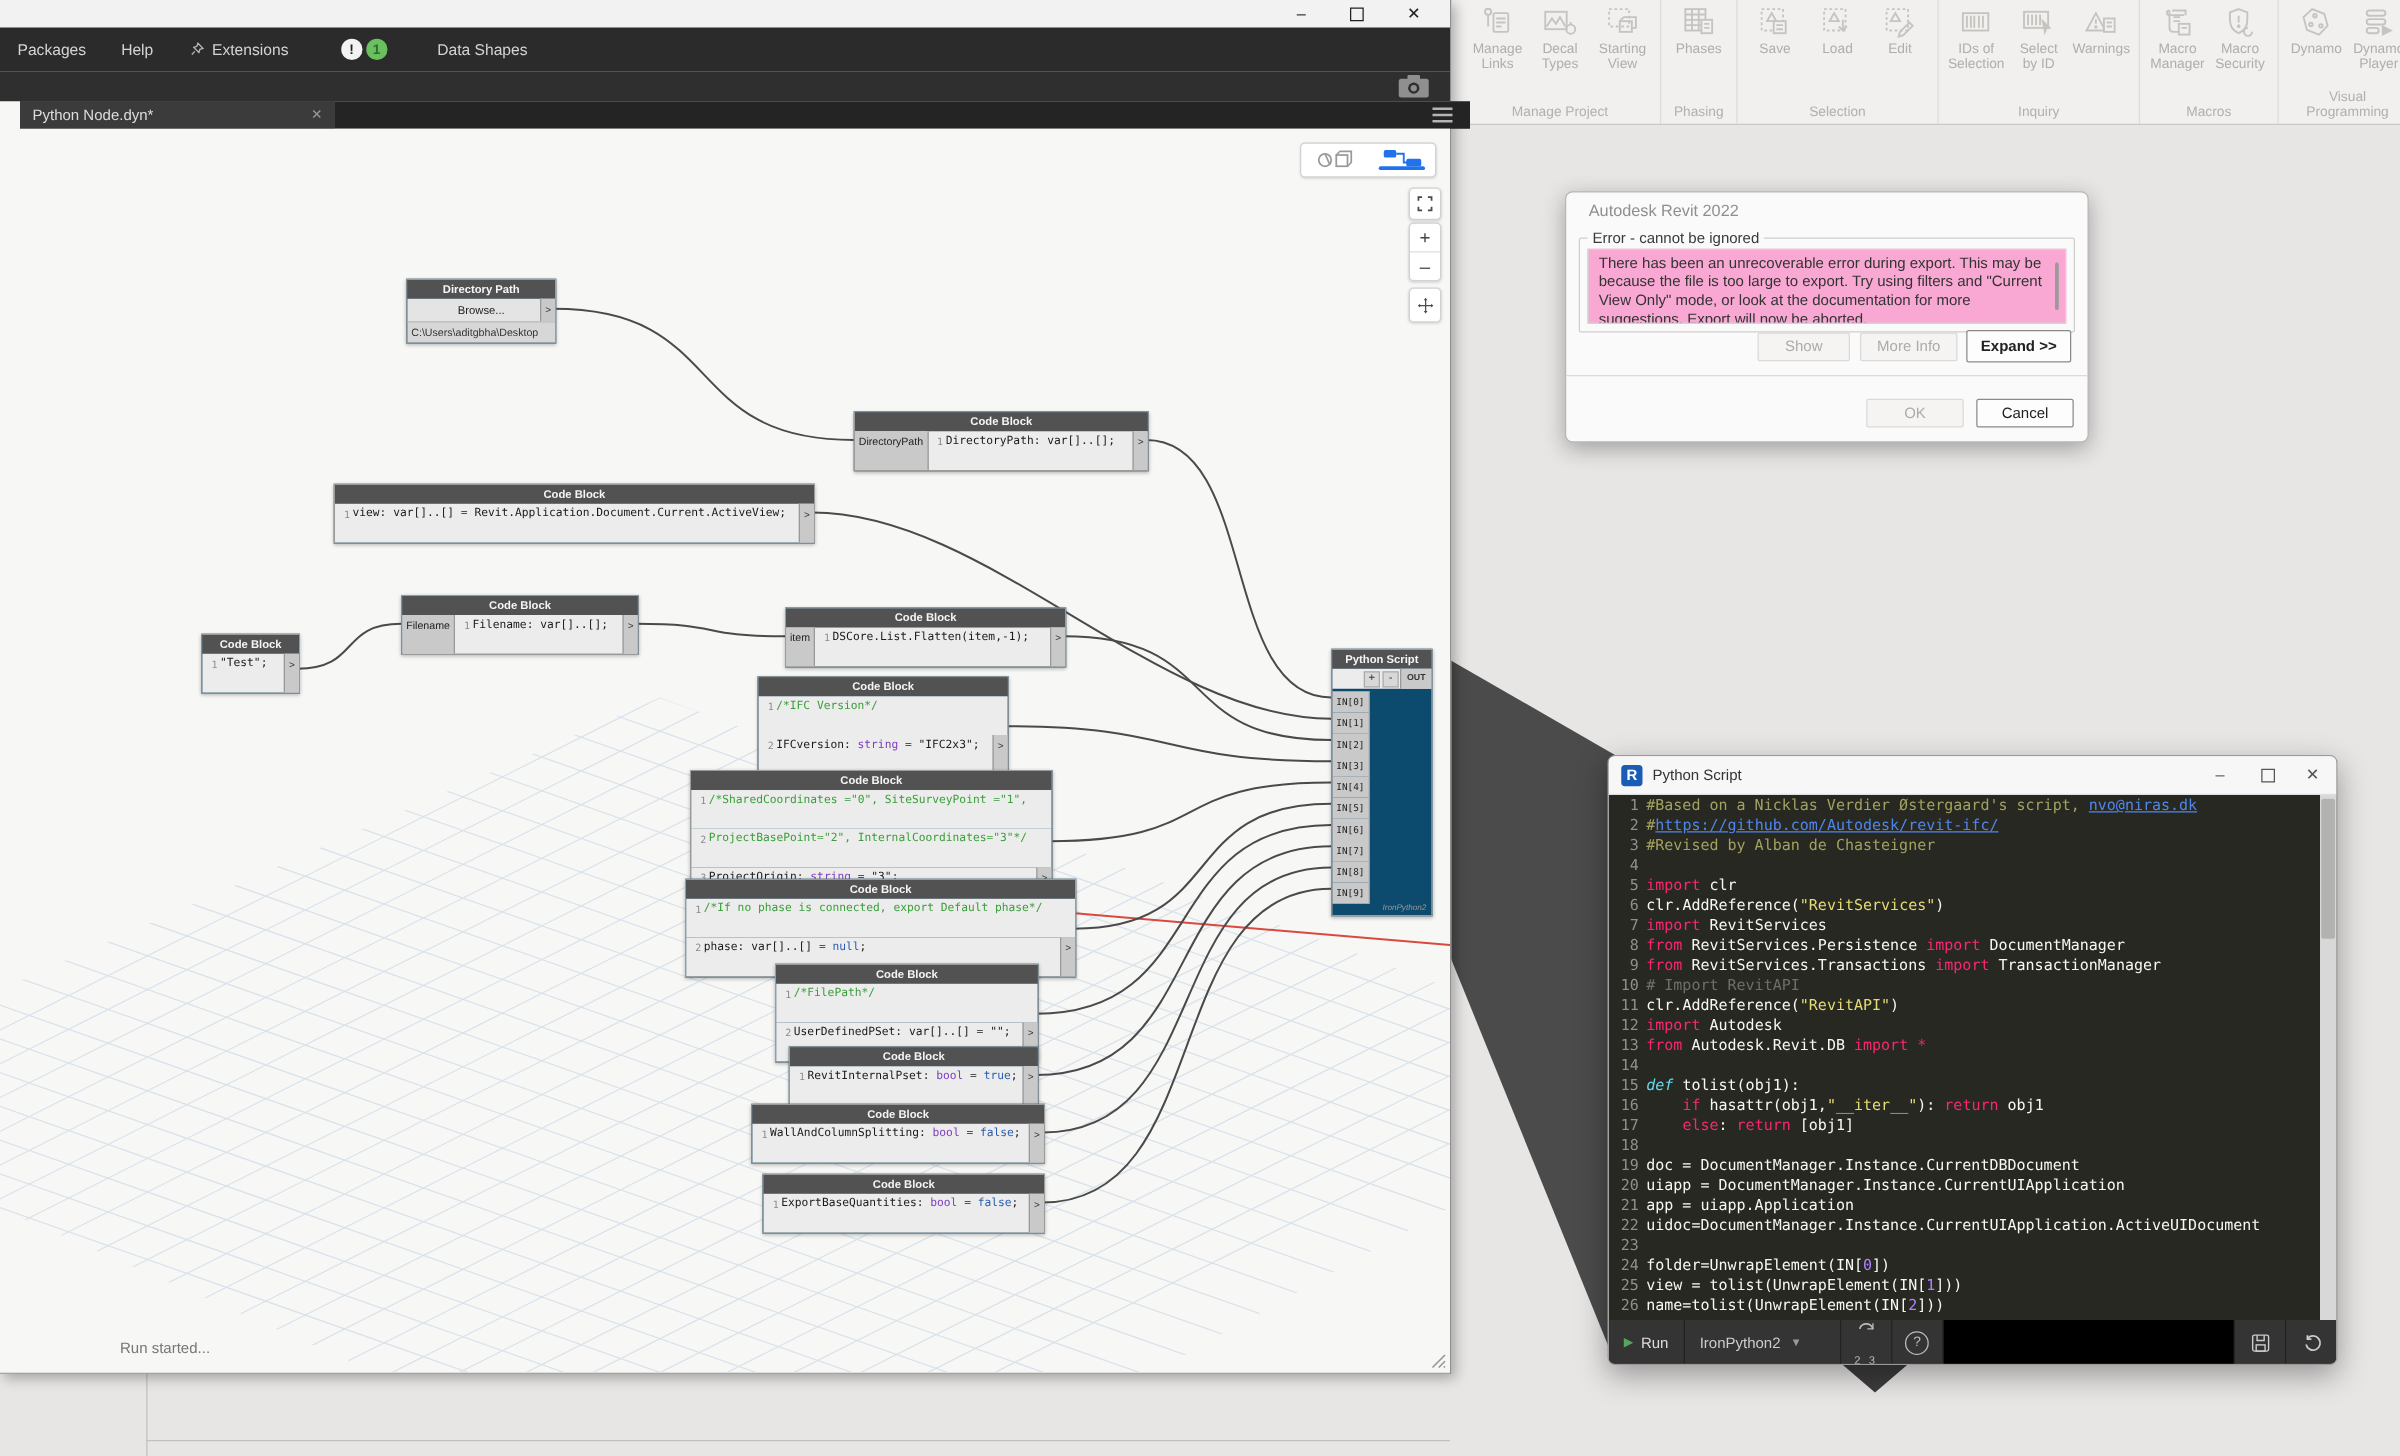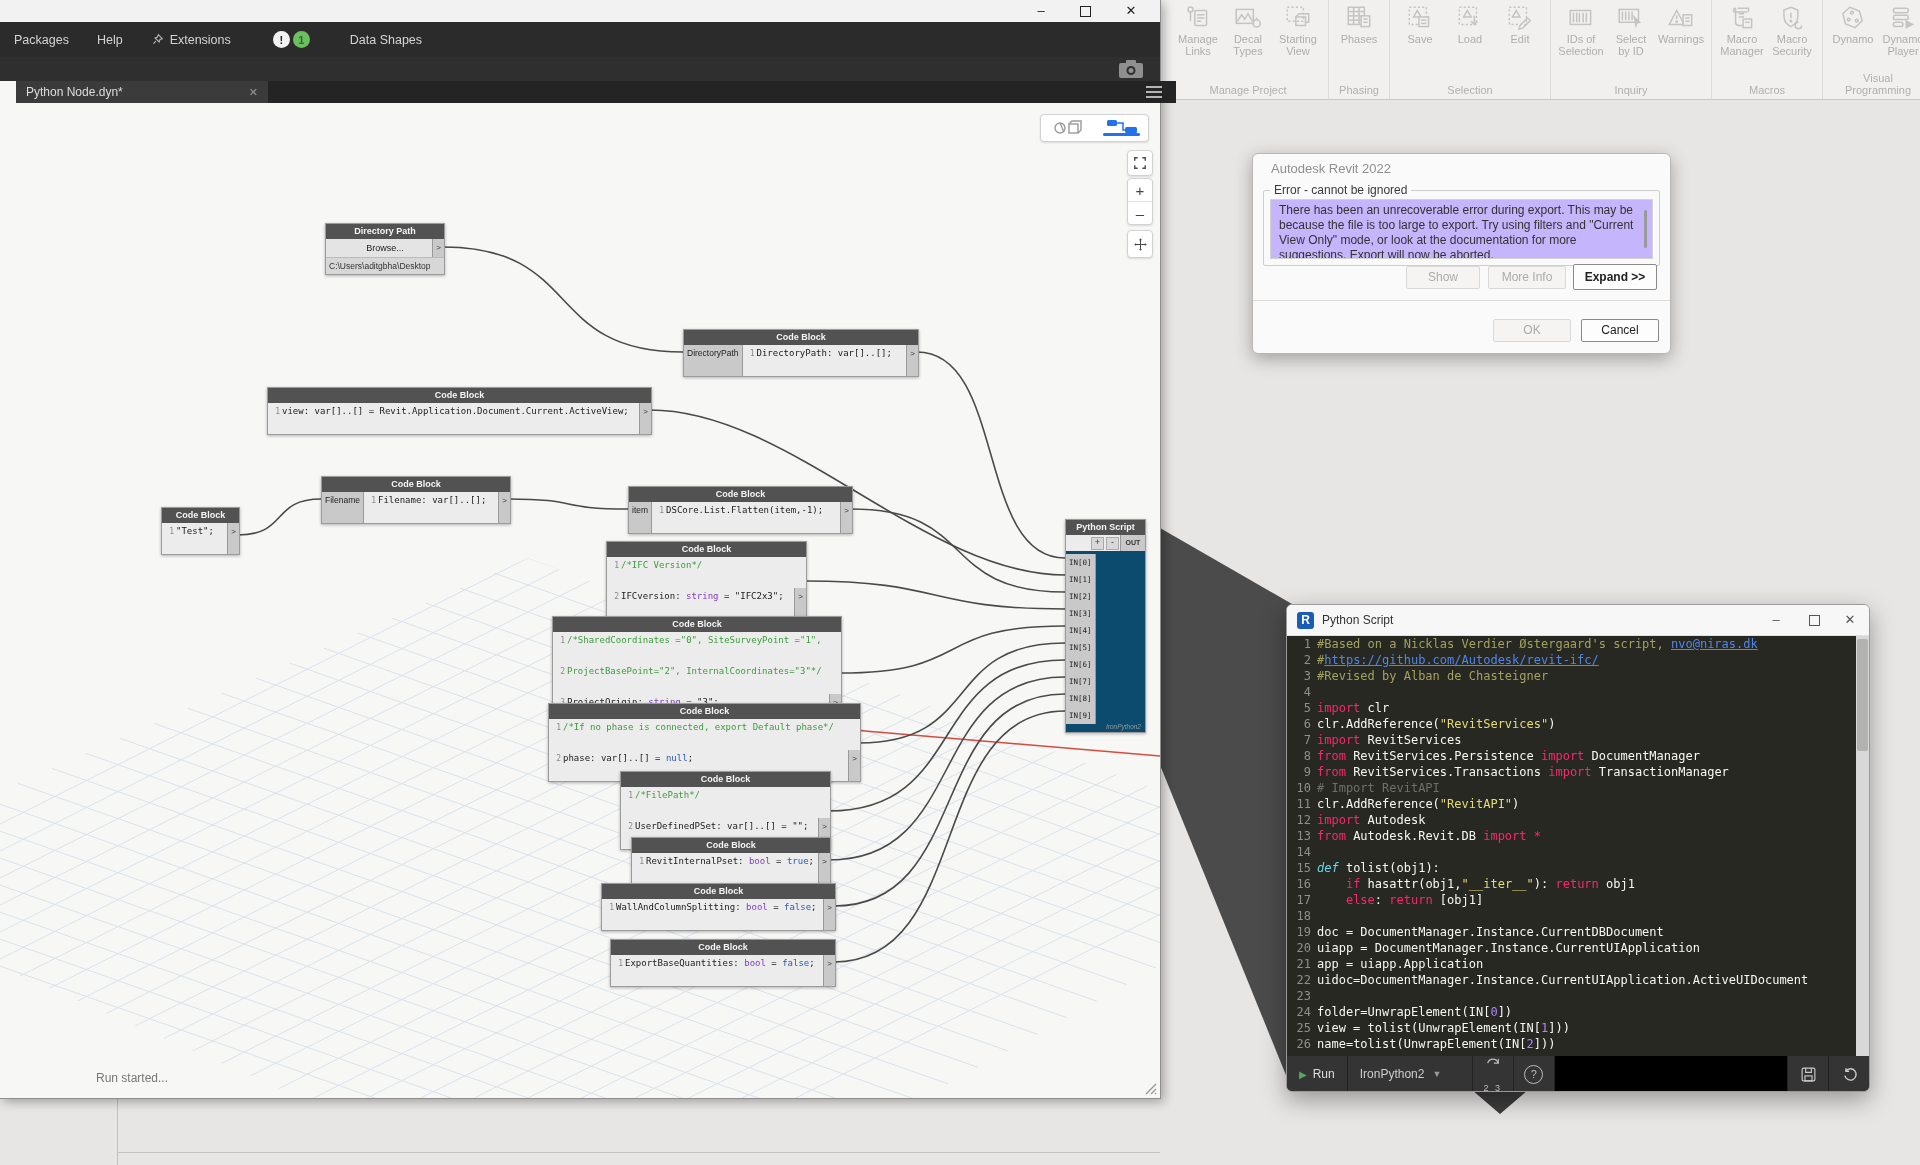--- a/index.html
+++ b/index.html
@@ -61,21 +61,21 @@
   .pyin{height:17px;position:relative;}
   .pyin span{display:inline-block;background:#c9c9c9;border-right:1px solid #999;font-size:7.5px;line-height:17px;padding:0 3px;color:#222;font-family:"DejaVu Sans Mono",monospace;}
   .pyengine{font-size:6.5px;color:#999;text-align:right;padding:2px 4px 2px 0;font-style:italic;}
   
   #beam-svg{position:absolute;left:0;top:0;width:1920px;height:1165px;z-index:2;pointer-events:none;}
   
   #dlg{position:absolute;left:1252px;top:153px;width:417px;height:199px;background:#fafafa;border:1px solid #b9b7b5;border-radius:6px;box-shadow:0 5px 18px rgba(0,0,0,.3);z-index:4;}
   #dlg-title{position:absolute;left:18px;top:7px;font-size:13px;color:#8f8f8f;}
   #dlg-group{position:absolute;left:10px;top:36px;width:395px;height:74px;border:1px solid #d0cecc;border-radius:2px;}
   #dlg-group-label{position:absolute;left:6px;top:-8px;background:#fafafa;padding:0 4px;font-size:12px;color:#3a3a3a;}
-  #dlg-msgbox{position:absolute;left:6px;top:8px;right:6px;bottom:6px;background:#c4b5fd;border:1px solid #d5d3d1;padding:3px 14px 3px 8px;font-size:12px;line-height:15px;color:#333;overflow:hidden;}
+  #dlg-msgbox{position:absolute;left:6px;top:8px;right:6px;bottom:6px;background:#f9a8d4;border:1px solid #d5d3d1;padding:3px 14px 3px 8px;font-size:12px;line-height:15px;color:#333;overflow:hidden;}
   #dlg-scroll{position:absolute;right:5px;top:10px;width:3px;height:38px;background:#9a9a9a;border-radius:2px;}
   .dbtn{position:absolute;height:21px;font-size:12px;text-align:center;line-height:21px;border-radius:2px;cursor:default;}
   .dbtn.disabled{background:#f5f4f3;border:1px solid #dbd9d7;color:#ababab;}
   .dbtn.enabled{background:#fdfdfd;border:1px solid #8a8a8a;color:#222;}
   #dlg-sep{position:absolute;left:0;right:0;top:146px;height:1px;background:#dcdad8;}
   
   #pywin{position:absolute;left:1286px;top:604px;width:582px;height:486px;background:#fff;border:1px solid #9a9a9a;border-radius:6px;box-shadow:0 8px 24px rgba(0,0,0,.35);z-index:5;overflow:hidden;}
   #py-titlebar{position:relative;height:30px;background:#f7f7f7;border-bottom:1px solid #e0e0e0;display:flex;align-items:center;}
   #py-appicon{width:17px;height:17px;background:#1a5db6;border-radius:3px;color:#fff;font-weight:bold;font-size:12px;text-align:center;line-height:17px;margin:0 8px 0 10px;}
   #py-title{font-size:12px;color:#333;}

